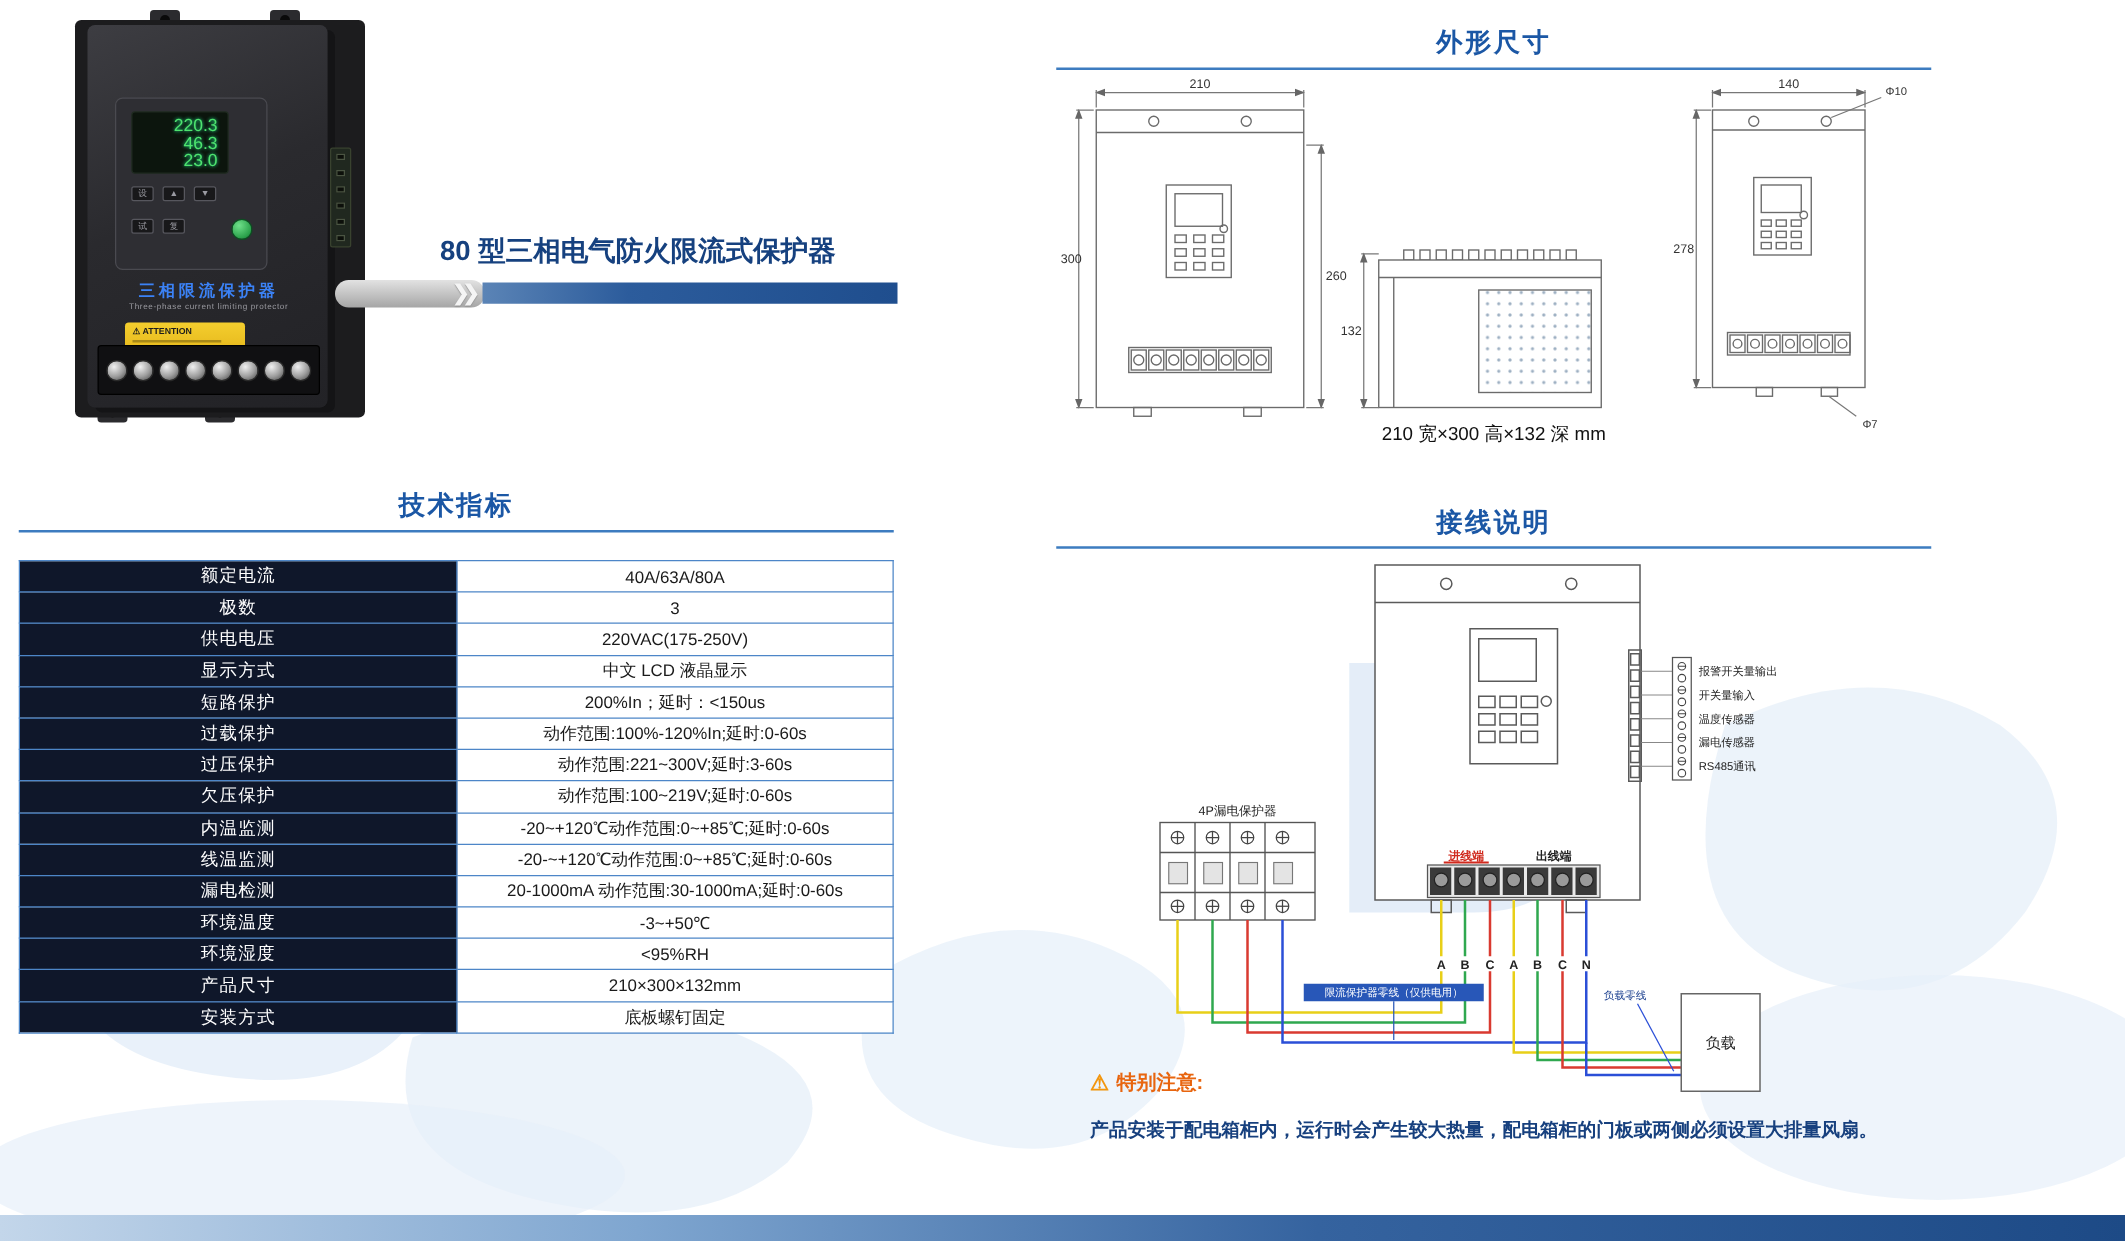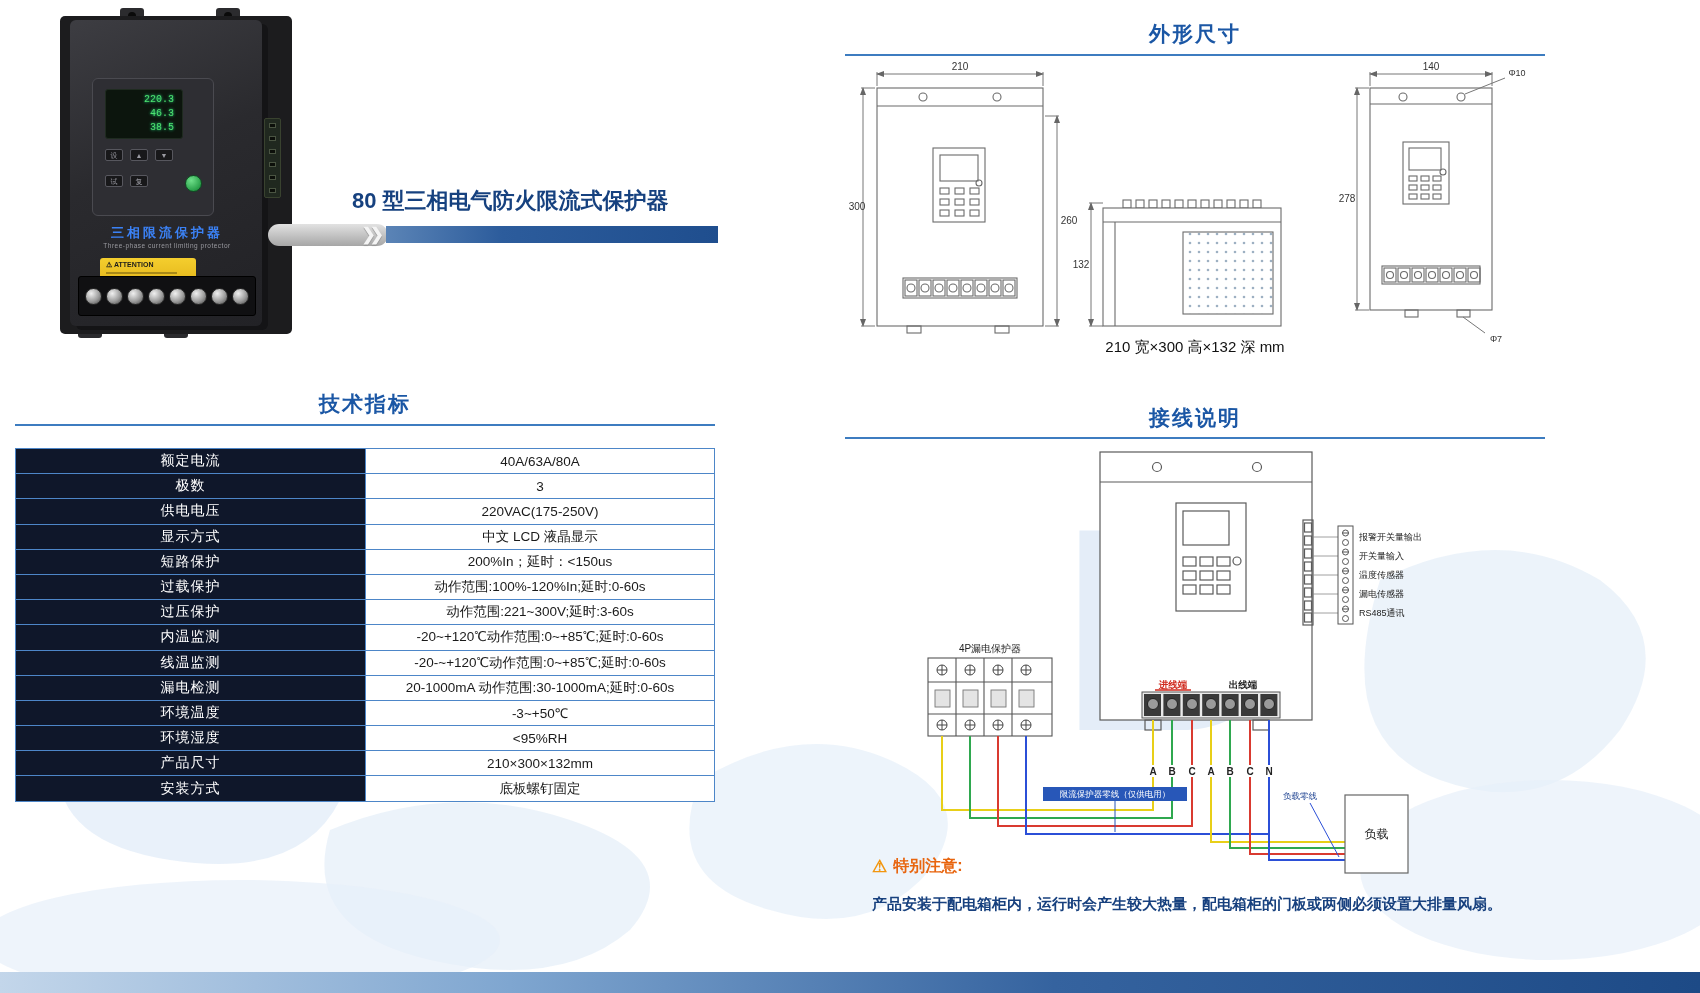--- a/index.html
+++ b/index.html
@@ -17,21 +17,21 @@
   
   .photo { position:absolute; left:20px; top:8px; width:312px; height:334px; }
   .tab { position:absolute; width:24px; height:16px; background:#2b2b2e; border-radius:3px; }
   .tab .hole { position:absolute; left:8px; top:4px; width:8px; height:8px; border-radius:50%; background:#0a0a0a; }
   .backplate { position:absolute; left:40px; top:8px; width:232px; height:318px; background:#1c1c1e; border-radius:5px; }
   .body-front { position:absolute; left:50px; top:12px; width:192px; height:306px; border-radius:6px;
     background:linear-gradient(155deg,#3d3d42 0%,#2a2a2e 45%,#222226 100%); box-shadow:6px 4px 0 #141416; }
   .panel { position:absolute; left:72px; top:70px; width:122px; height:138px; background:#2e2e33; border:1px solid #4a4a50; border-radius:6px; }
   .lcd { position:absolute; left:12px; top:10px; width:78px; height:50px; background:#0c150d; border-radius:3px; border:1px solid #1f2b20;
     padding:4px 8px; display:flex; flex-direction:column; justify-content:space-between; }
-  .lcd div { color:#4fe36e; font-size:10px; line-height:12px; text-align:right; font-family:Liberation Mono, monospace; text-shadow:0 0 3px #2f9; }
+  .lcd div { color:#4fe36e; font-size:14px; line-height:12px; text-align:right; font-family:Liberation Sans, sans-serif; text-shadow:0 0 3px #2f9; }
   .btnrow { position:absolute; left:12px; display:flex; gap:7px; }
   .pbtn { width:18px; height:12px; background:#18181a; border:1px solid #57575e; border-radius:2px; color:#9a9aa2; font-size:7px; line-height:11px; text-align:center; }
   .gbtn { position:absolute; left:92px; top:96px; width:17px; height:17px; border-radius:50%;
     background:radial-gradient(circle at 35% 30%, #6fe08a, #2aa04a 70%, #187034); border:1px solid #0e4d22; }
   .brand-cn { position:absolute; left:52px; top:216px; width:190px; text-align:center; color:#3b82f6; font-size:13px; font-weight:bold; letter-spacing:3px; }
   .brand-en { position:absolute; left:52px; top:234px; width:190px; text-align:center; color:#9a9aa0; font-size:6.5px; letter-spacing:0.5px; }
   .attn { position:absolute; left:80px; top:250px; width:96px; height:34px; background:linear-gradient(180deg,#f4ce2e,#dfae14); border-radius:3px; padding:3px 6px; }
   .attn .t { font-size:7px; font-weight:bold; color:#1c1c1c; }
   .attn .bar { height:2px; background:#7c6410; margin-top:3px; width:85%; opacity:.6; }
   .termblock { position:absolute; left:58px; top:268px; width:178px; height:40px; background:#101012; border-radius:3px; border:1px solid #000;
@@ -98,21 +98,21 @@
       </div>
     <div class="tab" style="left:144px; top:314px;">
         <div class="hole"></div>
       </div>
     <div class="backplate"></div>
     <div class="body-front"></div>
     <div class="panel">
       <div class="lcd">
         <div>220.3</div>
         <div>46.3</div>
-        <div>38.5</div>
+        <div>23.0</div>
       </div>
       <div class="btnrow" style="top:70px;">
         <div class="pbtn">设</div>
         <div class="pbtn">▲</div>
         <div class="pbtn">▼</div>
       </div>
       <div class="btnrow" style="top:96px;">
         <div class="pbtn">试</div>
         <div class="pbtn">复</div>
       </div>
@@ -178,20 +178,24 @@
           <td class="l">短路保护</td>
           <td class="r">200%In；延时：&lt;150us</td>
         </tr>
       <tr>
           <td class="l">过载保护</td>
           <td class="r">动作范围:100%-120%In;延时:0-60s</td>
         </tr>
       <tr>
           <td class="l">过压保护</td>
           <td class="r">动作范围:221~300V;延时:3-60s</td>
+        </tr>
+      <tr>
+          <td class="l">欠压保护</td>
+          <td class="r">动作范围:100~219V;延时:0-60s</td>
         </tr>
       <tr>
           <td class="l">内温监测</td>
           <td class="r">-20~+120℃动作范围:0~+85℃;延时:0-60s</td>
         </tr>
       <tr>
           <td class="l">线温监测</td>
           <td class="r">-20-~+120℃动作范围:0~+85℃;延时:0-60s</td>
         </tr>
       <tr>

